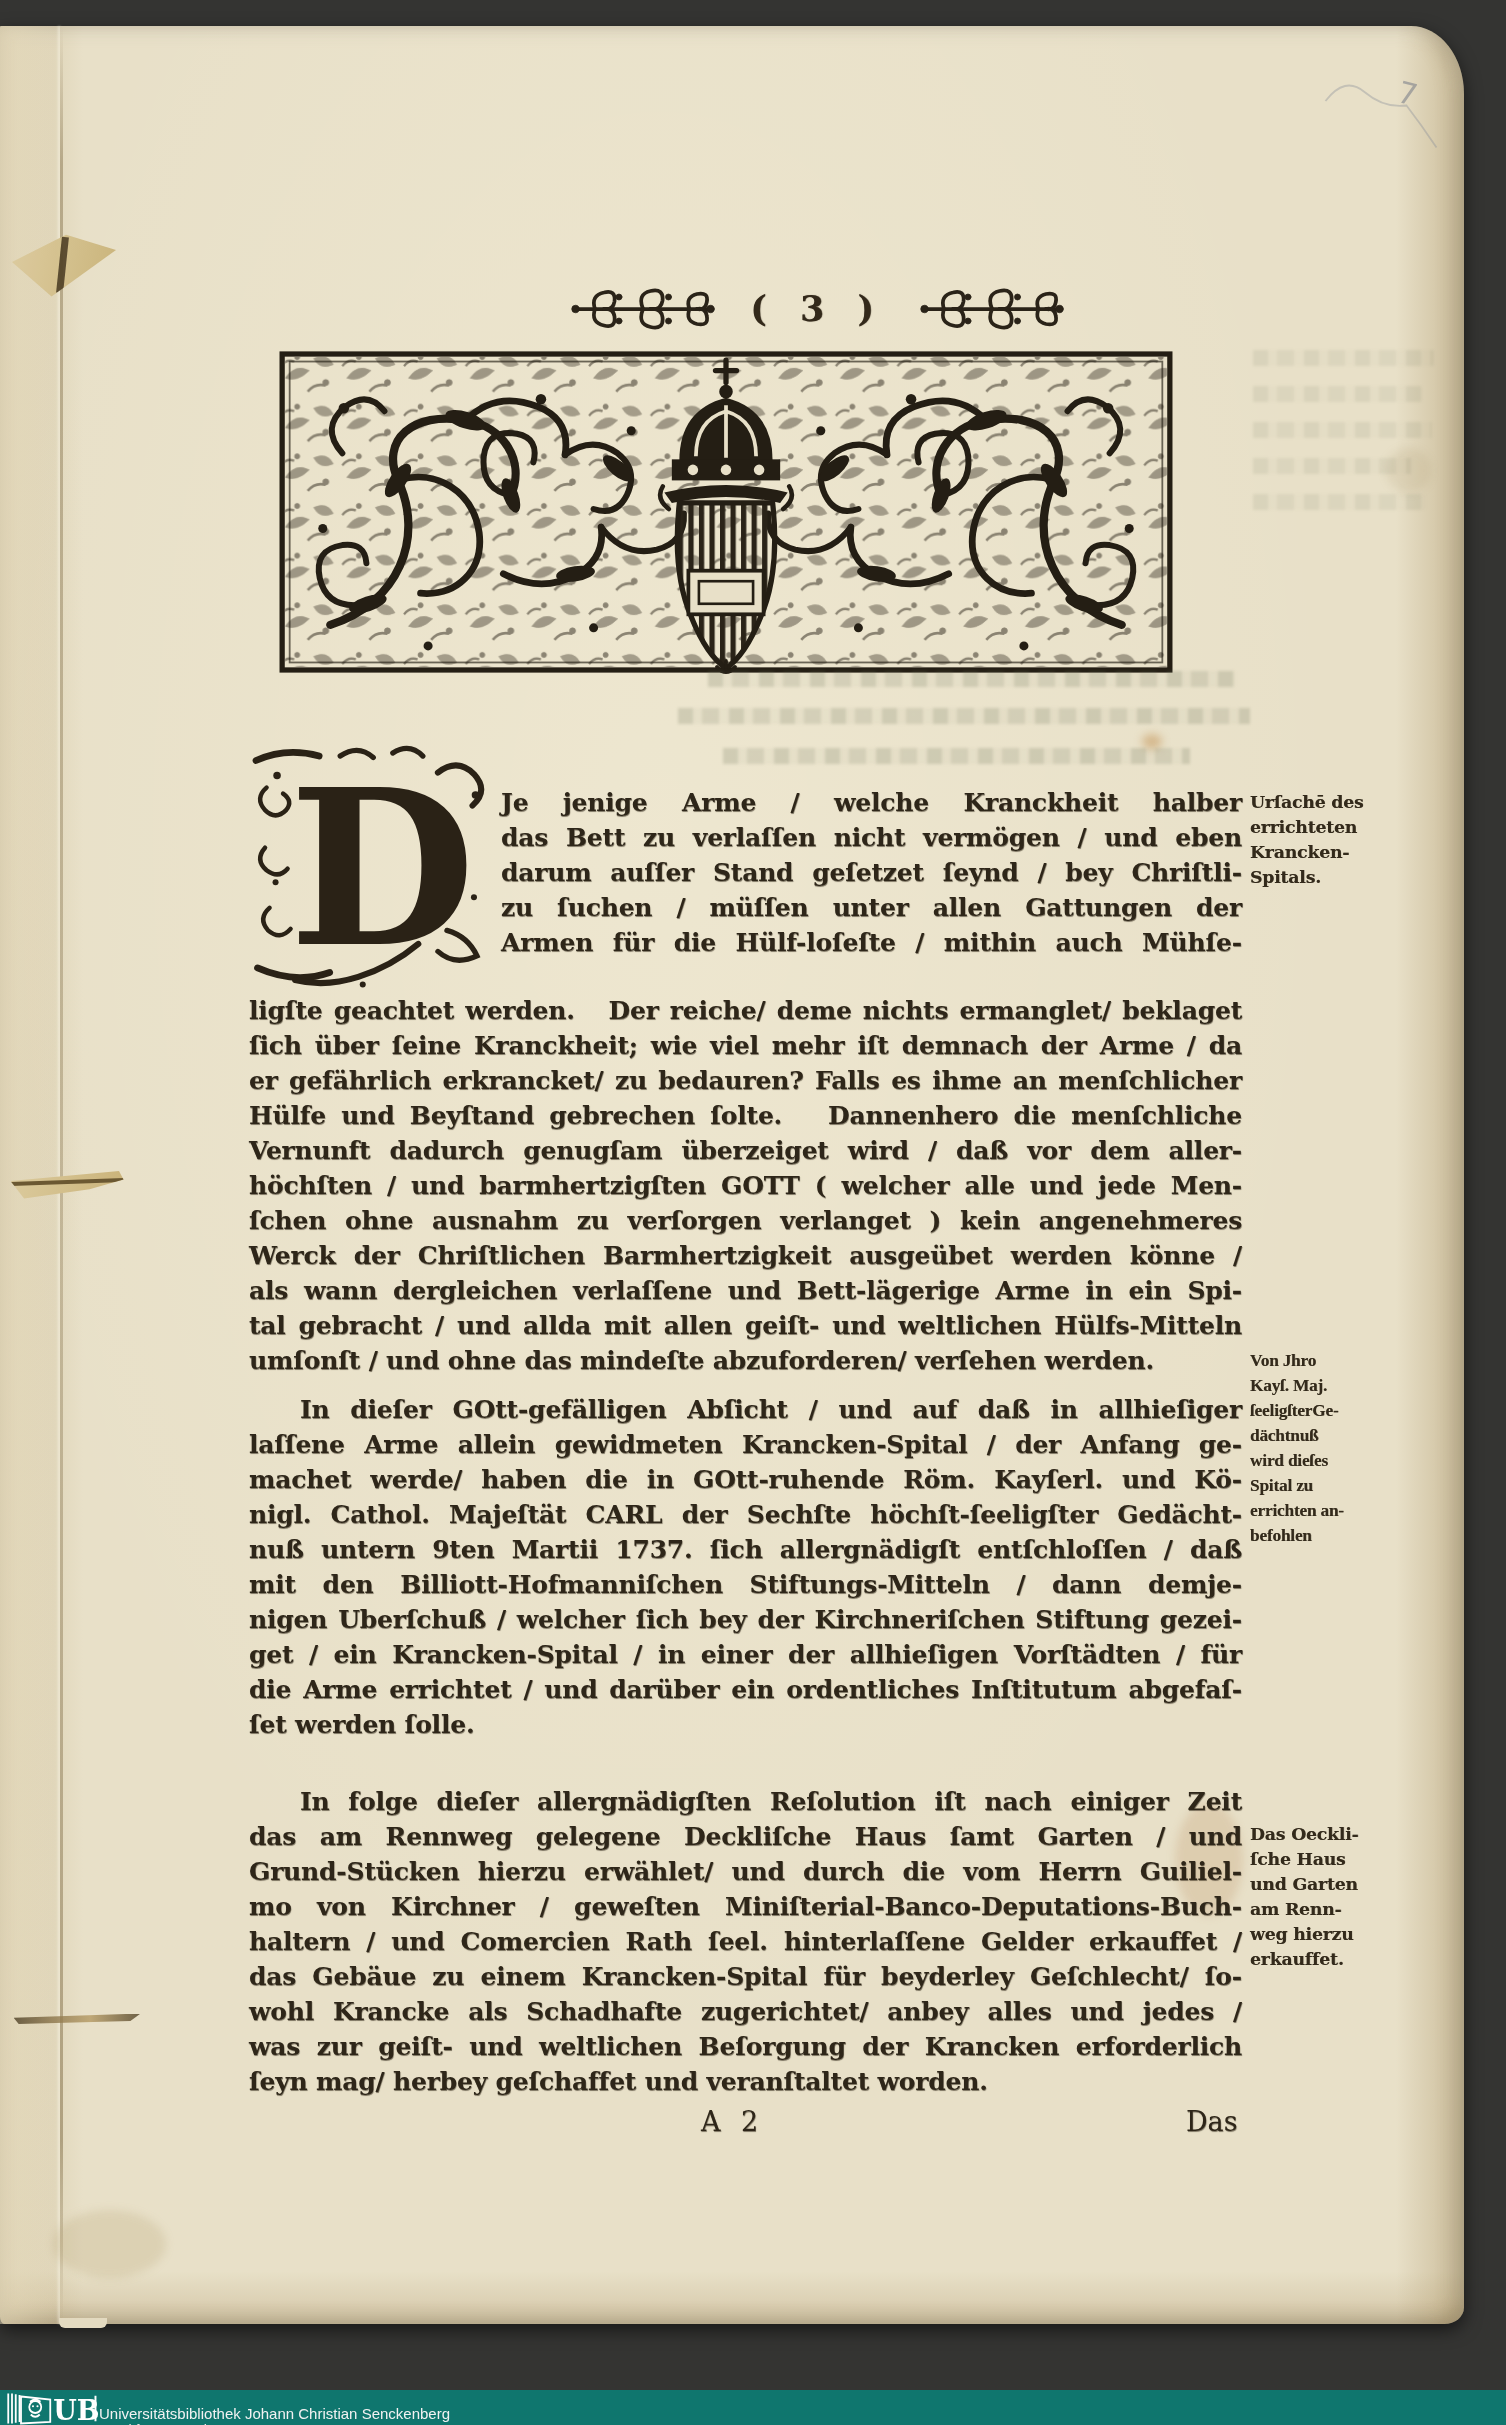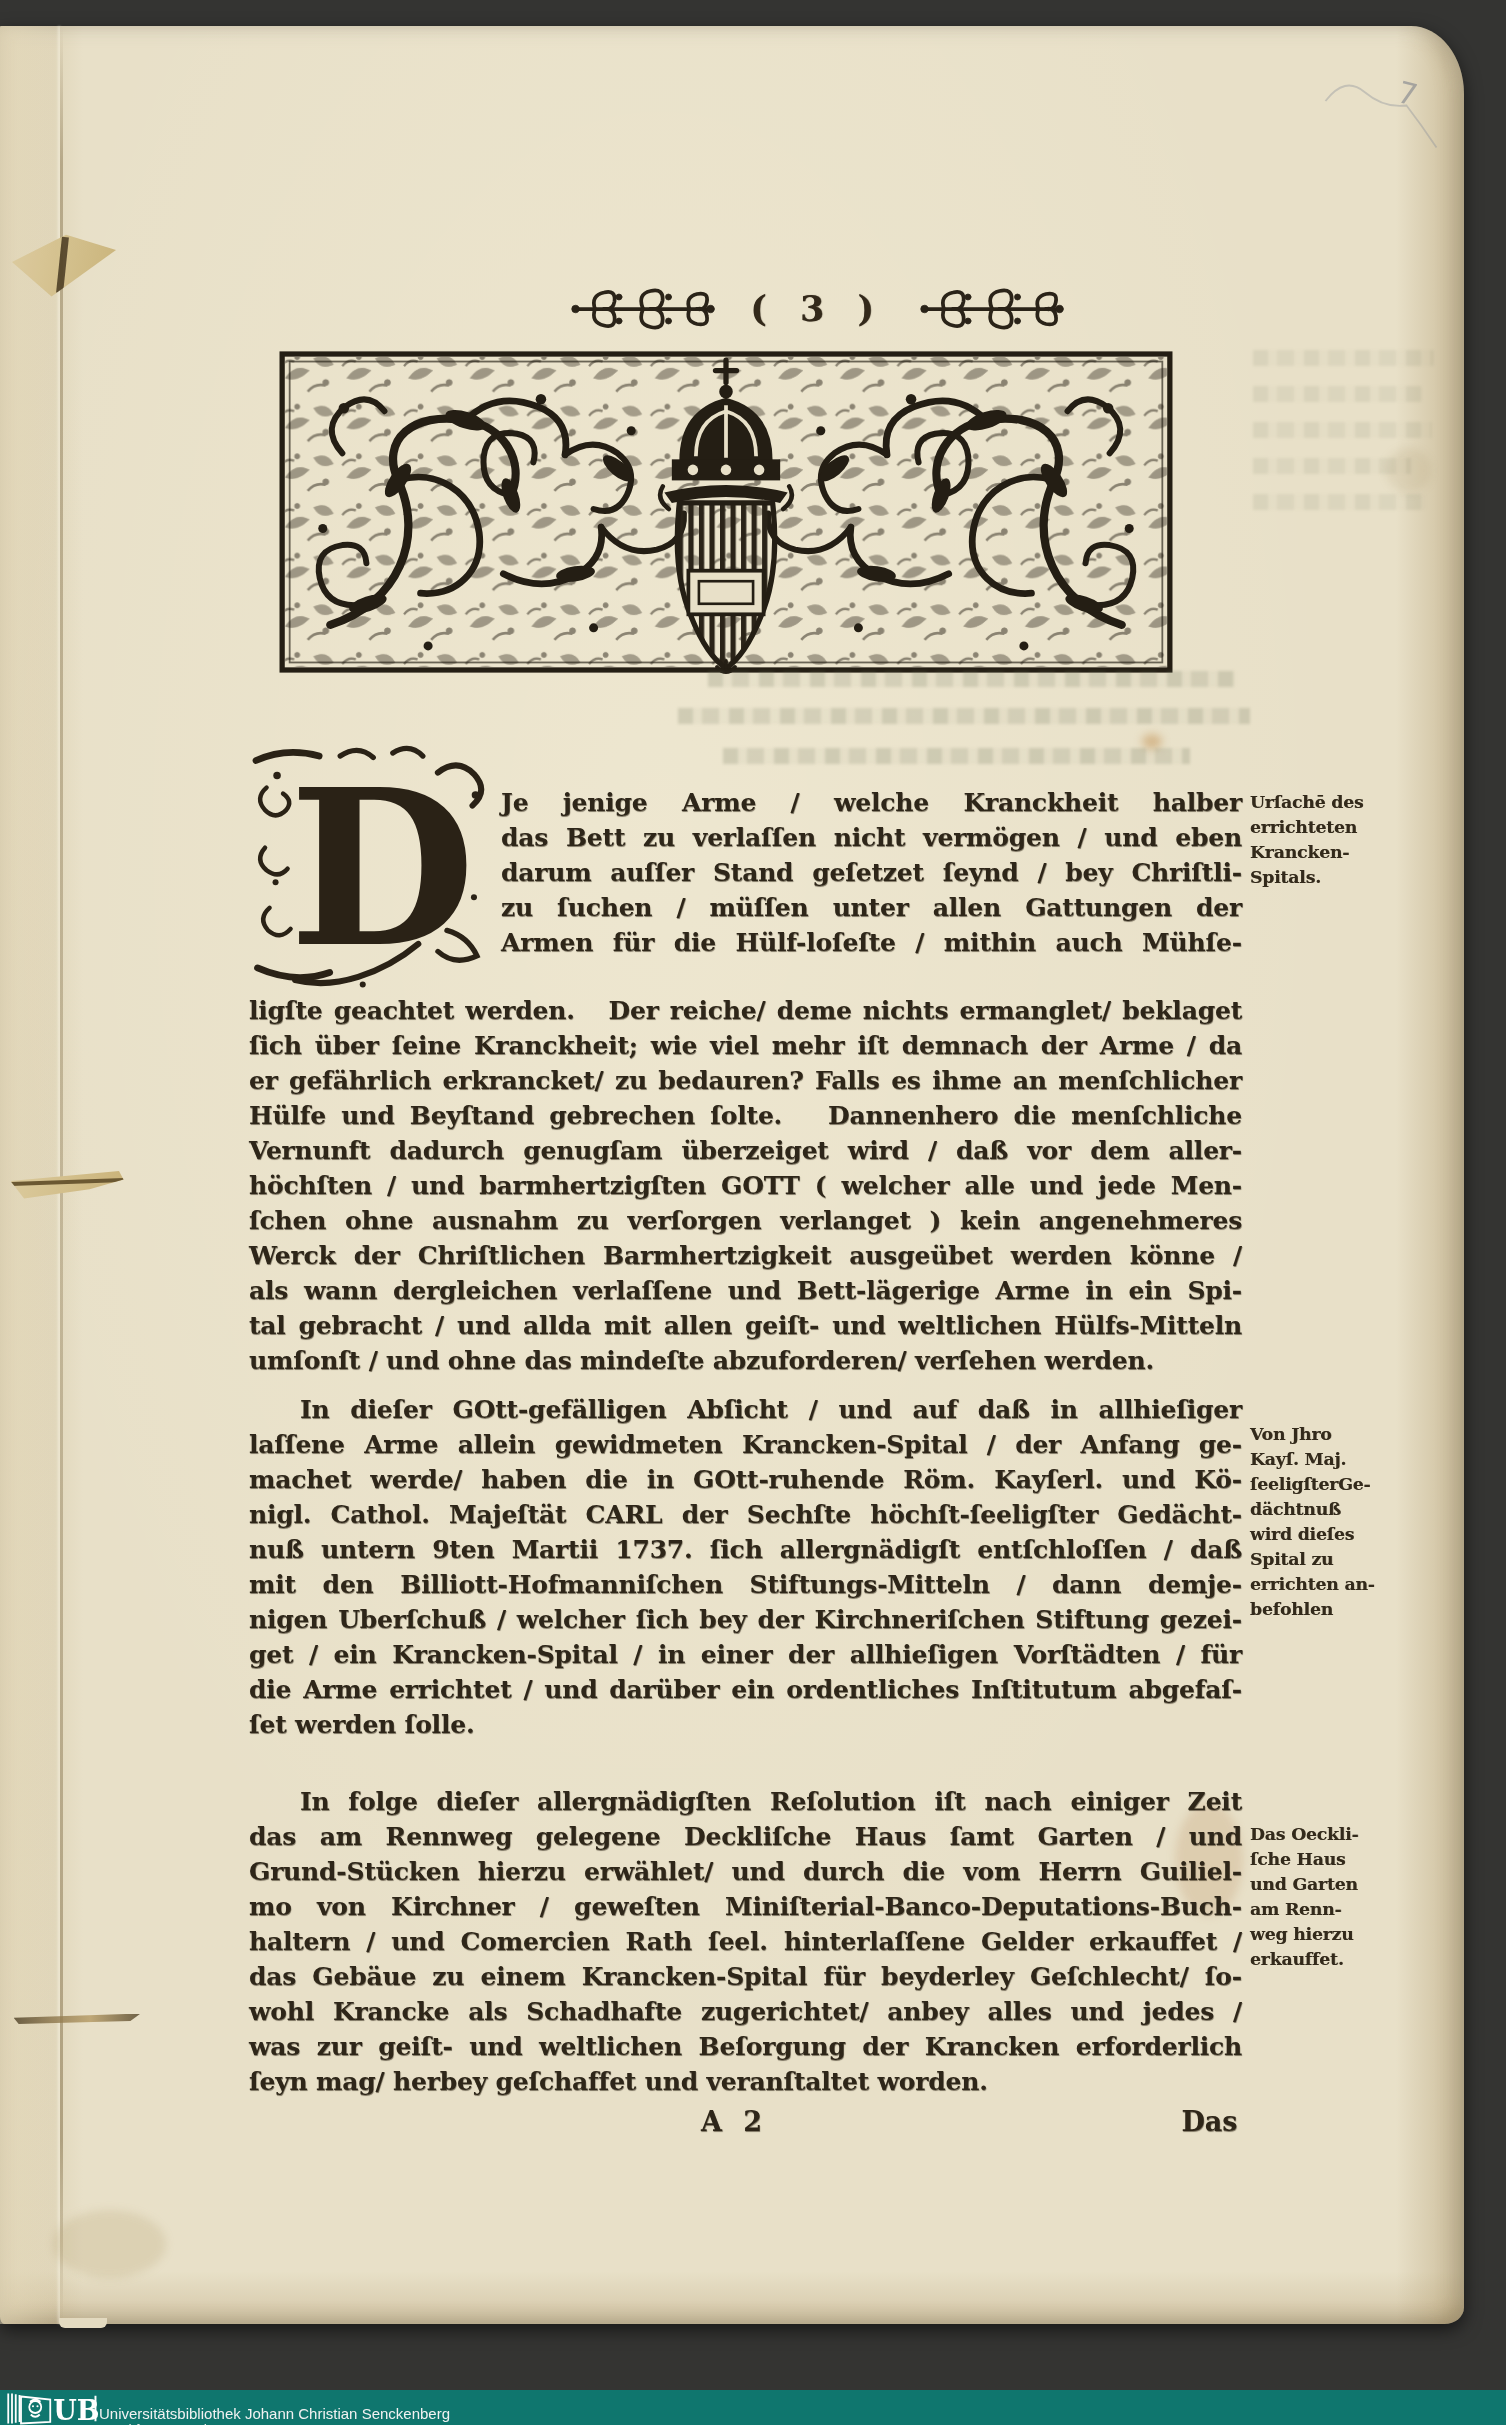--- a/index.html
+++ b/index.html
@@ -50,21 +50,21 @@
   
   .textblock{position:absolute;left:249px;width:993px;color:#2e2619;
         font-size:25px;font-weight:700;letter-spacing:-0.2px;
         text-shadow:0.5px 0.5px 0.7px rgba(42,32,18,.55);}
   .textblock .line{height:35px;line-height:35px;text-align:justify;text-align-last:justify;
         overflow:visible;white-space:normal;}
   .textblock .line.ll{text-align-last:left;}
   .textblock .line.fi{text-indent:51px;}
   .tb-indent .line{padding-left:252px;}
   .sigrow{position:absolute;left:249px;top:2080px;width:993px;height:38px;color:#2e2619;
-        font-size:27px;font-weight:700;text-shadow:0.5px 0.5px 0.8px rgba(42,32,18,.55);}
+        font-size:27px;font-weight:400;text-shadow:0.5px 0.5px 0.8px rgba(42,32,18,.55);}
   .sig{position:absolute;left:452px;letter-spacing:6px;}
   .catch{position:absolute;right:4.5px;}
   
   .margin-note{position:absolute;left:1250px;width:181px;color:#332a1b;
         font-size:17.3px;font-weight:700;letter-spacing:-0.2px;
         text-shadow:0.3px 0.3px 0.6px rgba(42,32,18,.5);}
   .margin-note .line{height:25px;line-height:25px;text-align:left;text-align-last:left;}
   
   .initial{position:absolute;left:250px;top:716px;width:239px;height:249px;}
   .woodcut{position:absolute;left:277px;top:322px;width:898px;height:328px;}
@@ -293,21 +293,21 @@
       <span class="sig">A 2</span>
       <span class="catch">Das</span>
     </div>
 
     <div class="margin-note" style="top:764px;">
         <div class="line">Urſachē des</div>
         <div class="line">errichteten</div>
         <div class="line">Krancken-</div>
         <div class="line">Spitals.</div>
       </div>
-    <div class="margin-note" style="top:1396px;">
+    <div class="margin-note" style="top:1322px;font-family:Liberation Serif, serif;">
         <div class="line">Von Jhro</div>
         <div class="line">Kayſ. Maj.</div>
         <div class="line">ſeeligſterGe-</div>
         <div class="line">dächtnuß</div>
         <div class="line">wird dieſes</div>
         <div class="line">Spital  zu</div>
         <div class="line">errichten an-</div>
         <div class="line">befohlen</div>
       </div>
     <div class="margin-note" style="top:1782px;margin-top:14px;">

